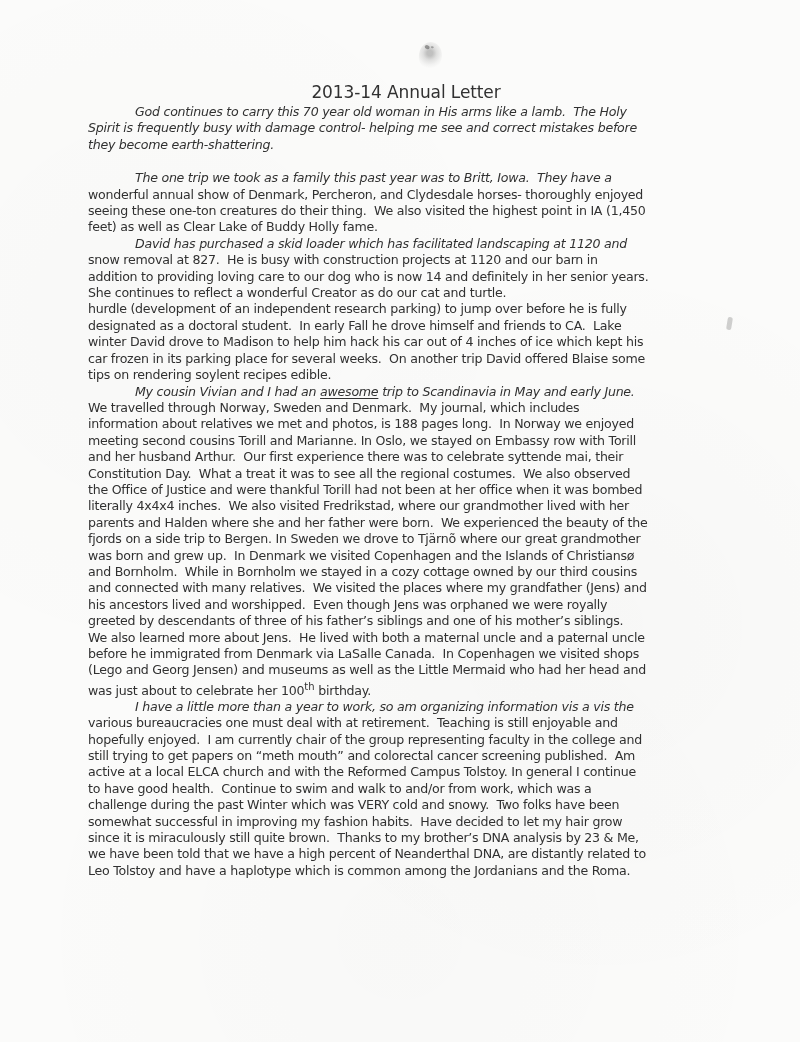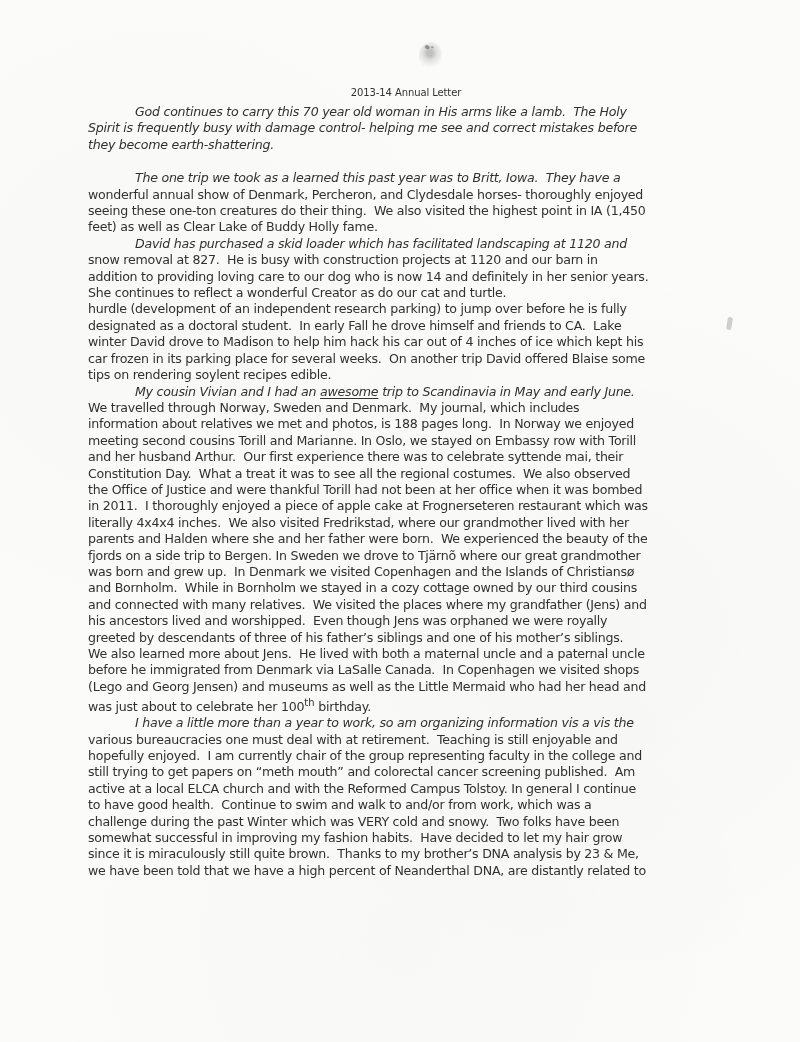--- a/index.html
+++ b/index.html
@@ -16,21 +16,21 @@
     font-family: "DejaVu Sans", "Liberation Sans", sans-serif;
     color: var(--ink, #313131);
   }
   .content {
     position: absolute;
     left: 88px;
     top: 84px;
     width: 636px;
   }
   .title {
-    font-size: 10px;
+    font-size: 17px;
     line-height: 17px;
     text-align: center;
     letter-spacing: -0.1px;
     margin: 0 0 3px 0;
     font-weight: 400;
   }
   .para { margin: 0; }
   .para.intro { font-style: italic; margin-bottom: 17px; }
   .line {
     white-space: pre;
@@ -85,21 +85,21 @@
   <div class="edge-mark"></div>
   <div class="content">
     <div class="title">2013-14 Annual Letter</div>
     <div id="letter-body">
         <div class="para intro">
           <div class="line first">God continues to carry this 70 year old woman in His arms like a lamb.  The Holy</div>
           <div class="line">Spirit is frequently busy with damage control- helping me see and correct mistakes before</div>
           <div class="line">they become earth-shattering.</div>
         </div>
         <div class="para">
-          <div class="line first">The one trip we took as a learned this past year was to Britt, Iowa.  They have a</div>
+          <div class="line first">The one trip we took as a family this past year was to Britt, Iowa.  They have a</div>
           <div class="line">wonderful annual show of Denmark, Percheron, and Clydesdale horses- thoroughly enjoyed</div>
           <div class="line">seeing these one-ton creatures do their thing.  We also visited the highest point in IA (1,450</div>
           <div class="line">feet) as well as Clear Lake of Buddy Holly fame.</div>
         </div>
         <div class="para">
           <div class="line first">David has purchased a skid loader which has facilitated landscaping at 1120 and</div>
           <div class="line">snow removal at 827.  He is busy with construction projects at 1120 and our barn in</div>
           <div class="line">addition to providing loving care to our dog who is now 14 and definitely in her senior years.</div>
           <div class="line">She continues to reflect a wonderful Creator as do our cat and turtle.</div>
         </div>
@@ -111,21 +111,20 @@
           <div class="line">tips on rendering soylent recipes edible.</div>
         </div>
         <div class="para">
           <div class="line first">My cousin Vivian and I had an <span class="u">awesome</span> trip to Scandinavia in May and early June.</div>
           <div class="line">We travelled through Norway, Sweden and Denmark.  My journal, which includes</div>
           <div class="line">information about relatives we met and photos, is 188 pages long.  In Norway we enjoyed</div>
           <div class="line">meeting second cousins Torill and Marianne. In Oslo, we stayed on Embassy row with Torill</div>
           <div class="line">and her husband Arthur.  Our first experience there was to celebrate syttende mai, their</div>
           <div class="line">Constitution Day.  What a treat it was to see all the regional costumes.  We also observed</div>
           <div class="line">the Office of Justice and were thankful Torill had not been at her office when it was bombed</div>
-          <div class="line">in 2011.  I thoroughly enjoyed a piece of apple cake at Frognerseteren restaurant which was</div>
           <div class="line">literally 4x4x4 inches.  We also visited Fredrikstad, where our grandmother lived with her</div>
           <div class="line">parents and Halden where she and her father were born.  We experienced the beauty of the</div>
           <div class="line">fjords on a side trip to Bergen. In Sweden we drove to Tjärnõ where our great grandmother</div>
           <div class="line">was born and grew up.  In Denmark we visited Copenhagen and the Islands of Christiansø</div>
           <div class="line">and Bornholm.  While in Bornholm we stayed in a cozy cottage owned by our third cousins</div>
           <div class="line">and connected with many relatives.  We visited the places where my grandfather (Jens) and</div>
           <div class="line">his ancestors lived and worshipped.  Even though Jens was orphaned we were royally</div>
           <div class="line">greeted by descendants of three of his father’s siblings and one of his mother’s siblings.</div>
           <div class="line">We also learned more about Jens.  He lived with both a maternal uncle and a paternal uncle</div>
           <div class="line">before he immigrated from Denmark via LaSalle Canada.  In Copenhagen we visited shops</div>
@@ -136,16 +135,17 @@
           <div class="line first">I have a little more than a year to work, so am organizing information vis a vis the</div>
           <div class="line">various bureaucracies one must deal with at retirement.  Teaching is still enjoyable and</div>
           <div class="line">hopefully enjoyed.  I am currently chair of the group representing faculty in the college and</div>
           <div class="line">still trying to get papers on “meth mouth” and colorectal cancer screening published.  Am</div>
           <div class="line">active at a local ELCA church and with the Reformed Campus Tolstoy. In general I continue</div>
           <div class="line">to have good health.  Continue to swim and walk to and/or from work, which was a</div>
           <div class="line">challenge during the past Winter which was VERY cold and snowy.  Two folks have been</div>
           <div class="line">somewhat successful in improving my fashion habits.  Have decided to let my hair grow</div>
           <div class="line">since it is miraculously still quite brown.  Thanks to my brother’s DNA analysis by 23 &amp; Me,</div>
           <div class="line">we have been told that we have a high percent of Neanderthal DNA, are distantly related to</div>
+          <div class="line">Leo Tolstoy and have a haplotype which is common among the Jordanians and the Roma.</div>
         </div>
       </div>
   </div>
 </div>
 
 </body></html>

